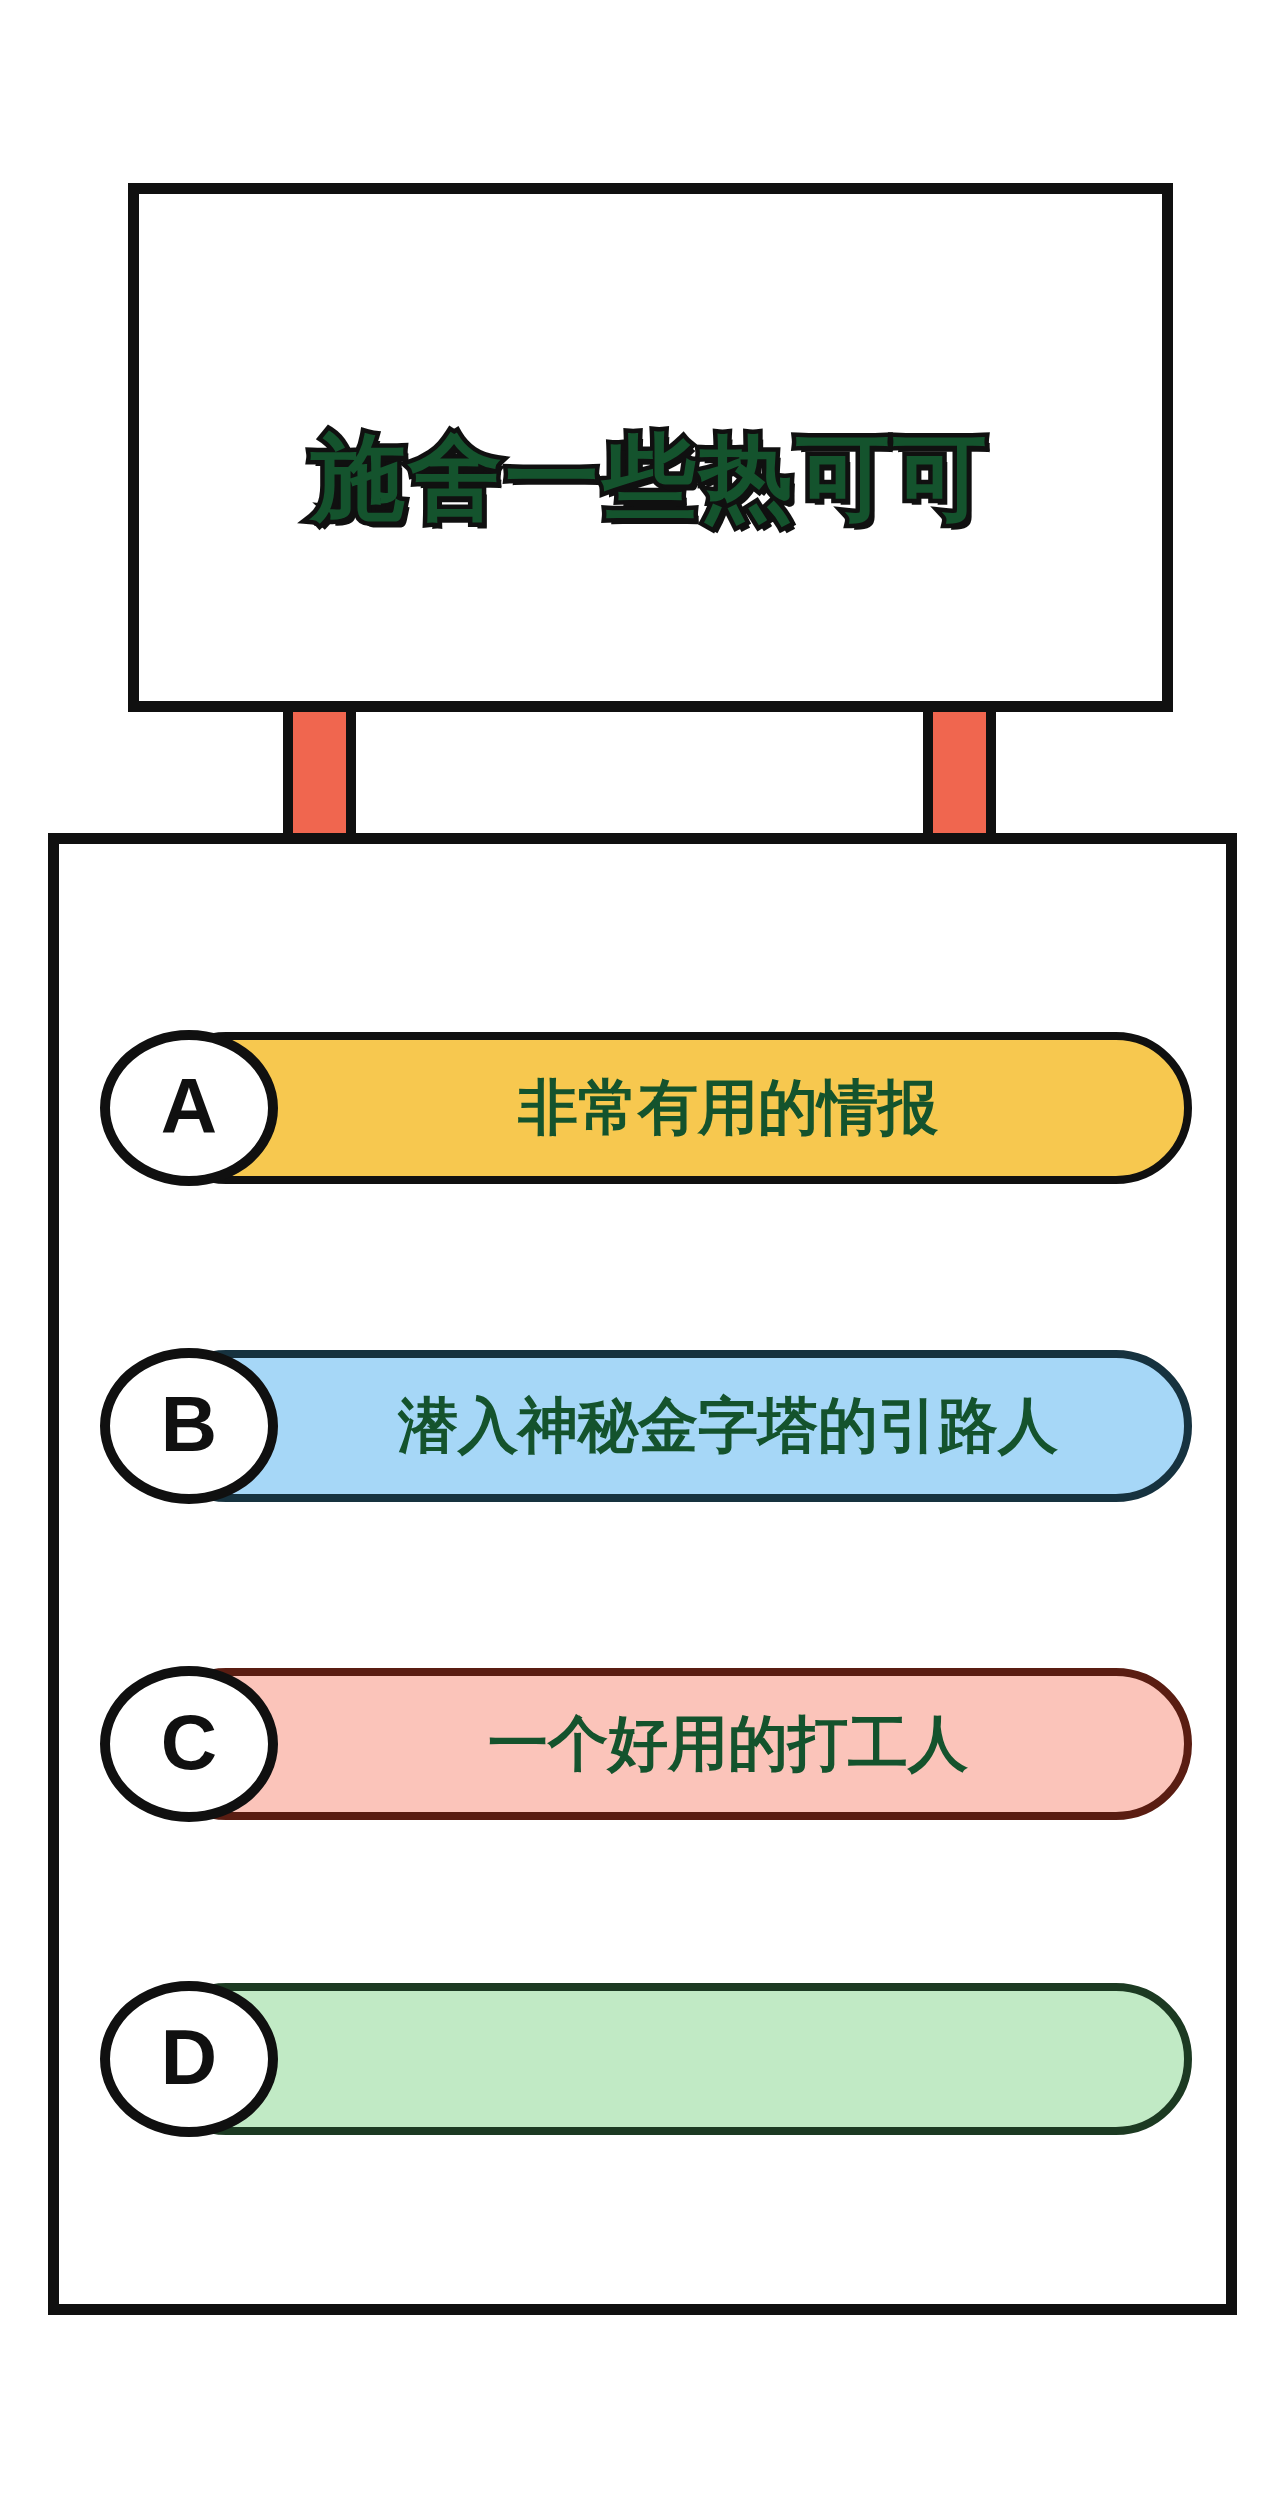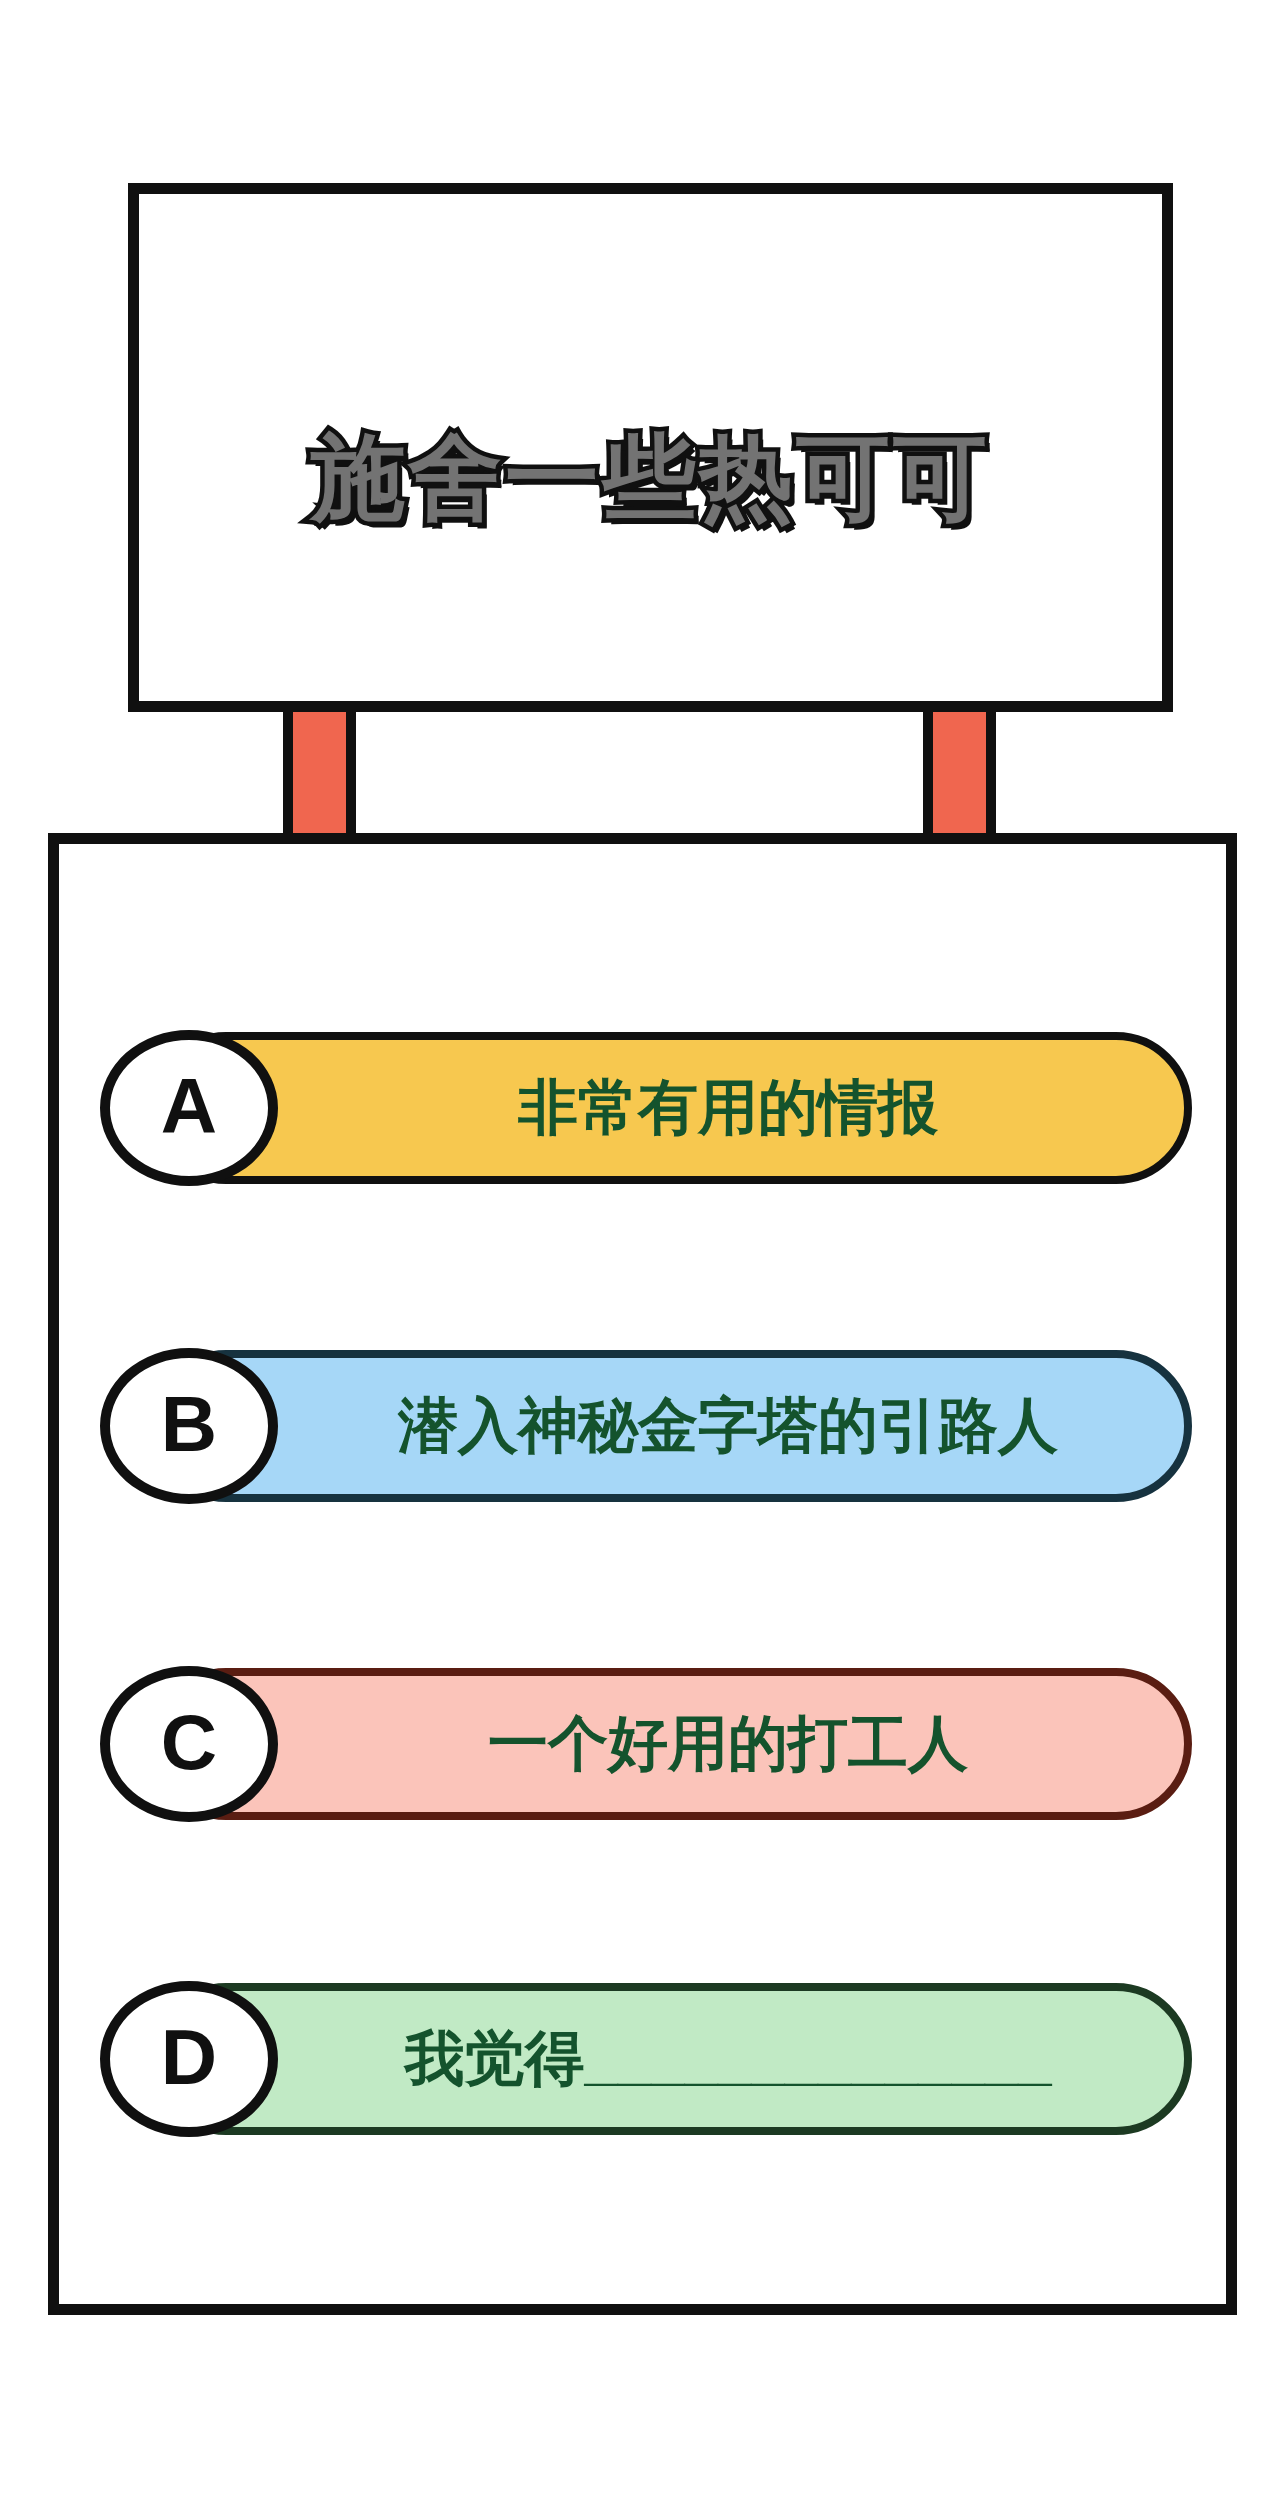--- a/index.html
+++ b/index.html
@@ -10,21 +10,21 @@
 
   
   .sign {
     position:absolute; left:128px; top:183px; width:1045px; height:529px;
     box-sizing:border-box; background:#ffffff; border:11px solid #101010;
     z-index:3; display:flex; flex-direction:column; align-items:center;
     justify-content:center; padding-top:62px;
   }
   .sign-line {
     font-size:94px; font-weight:bold; line-height:1.3; letter-spacing:3px;
-    color:#737373;
+    color:#14532d;
     -webkit-text-stroke:9px #101010; paint-order:stroke fill;
     text-shadow:5px 6px 0 #101010;
     white-space:nowrap;
   }
 
   
   .post {
     position:absolute; top:700px; height:143px; width:73px;
     box-sizing:border-box; background:#F0664F;
     border-left:10px solid #101010; border-right:10px solid #101010;
@@ -100,16 +100,15 @@
       <span class="opt-letter">C</span>
     </div>
     <div class="opt-label">一个好用的打工人</div>
   </div>
 
   <div class="opt d" style="--fill: #C1EAC5; --border: #1C3A22;">
     <div class="opt-body"></div>
     <div class="opt-circle">
       <span class="opt-letter">D</span>
     </div>
-    <div class="opt-label">我觉得______________</div>
   </div>
 
 </div>
 
 </body></html>

